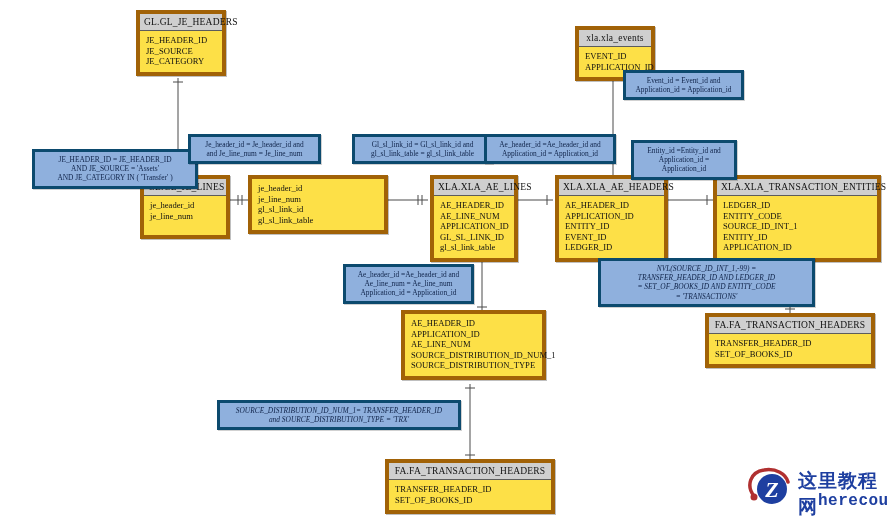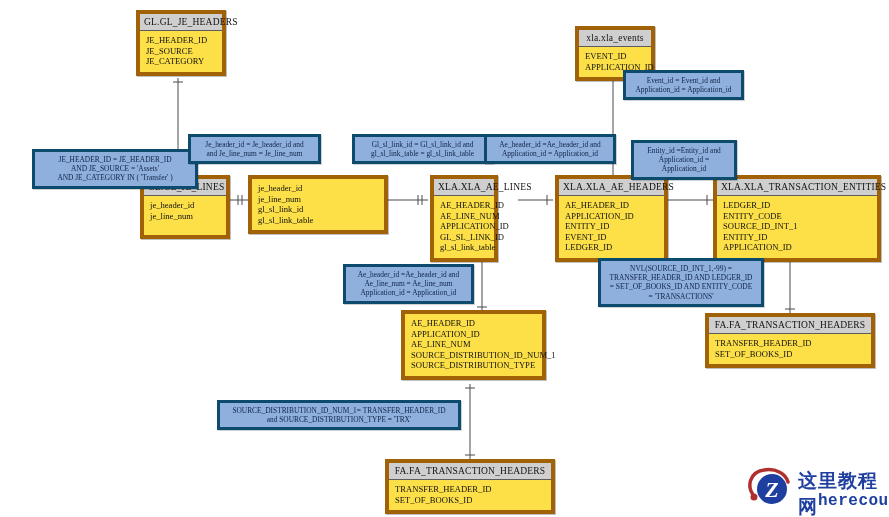--- a/index.html
+++ b/index.html
@@ -146,21 +146,21 @@
 
   <div class="entity" style="left:248px;top:175px;width:140px;">
     <div class="ent-body">
       <div class="attr">je_header_id</div>
       <div class="attr">je_line_num</div>
       <div class="attr">gl_sl_link_id</div>
       <div class="attr">gl_sl_link_table</div>
     </div>
   </div>
 
-  <div class="entity" style="left:430px;top:175px;width:68px;">
+  <div class="entity" style="left:430px;top:175px;width:88px;">
     <div class="ent-title">XLA.XLA_AE_LINES</div>
     <div class="ent-body">
       <div class="attr">AE_HEADER_ID</div>
       <div class="attr">AE_LINE_NUM</div>
       <div class="attr">APPLICATION_ID</div>
       <div class="attr">GL_SL_LINK_ID</div>
       <div class="attr">gl_sl_link_table</div>
     </div>
   </div>
 
@@ -242,28 +242,28 @@
     <div>Entity_id =Entity_id and</div>
     <div>Application_id = Application_id</div>
   </div>
 
   <div class="note" style="left:343px;top:264px;width:131px;">
     <div>Ae_header_id =Ae_header_id and</div>
     <div>Ae_line_num = Ae_line_num</div>
     <div>Application_id = Application_id</div>
   </div>
 
-  <div class="note" style="left:598px;top:258px;width:166px;">
+  <div class="note" style="left:598px;top:258px;width:217px;font-style:italic;">
     <div>NVL(SOURCE_ID_INT_1,-99) =</div>
     <div>TRANSFER_HEADER_ID AND LEDGER_ID</div>
     <div>= SET_OF_BOOKS_ID AND ENTITY_CODE</div>
     <div>= 'TRANSACTIONS'</div>
   </div>
 
-  <div class="note" style="left:217px;top:400px;width:244px;">
+  <div class="note" style="left:217px;top:400px;width:244px;font-style:italic;">
     <div>SOURCE_DISTRIBUTION_ID_NUM_1= TRANSFER_HEADER_ID</div>
     <div>and  SOURCE_DISTRIBUTION_TYPE =   'TRX'</div>
   </div>
 
   <div class="watermark">
     <svg width="52" height="46" viewBox="0 0 52 46">
       <path d="M8,30 C0,20 4,6 18,4 C30,2 40,8 42,16" stroke="#b03030" stroke-width="3.5" fill="none" stroke-linecap="round"></path>
       <circle cx="8" cy="31" r="3.5" fill="#b03030"></circle>
       <circle cx="26" cy="23" r="15" fill="#1e3fa0"></circle>
       <text x="26" y="31" text-anchor="middle" font-family="Liberation Serif, serif" font-size="22" font-style="italic" font-weight="bold" fill="#ffffff">Z</text>

